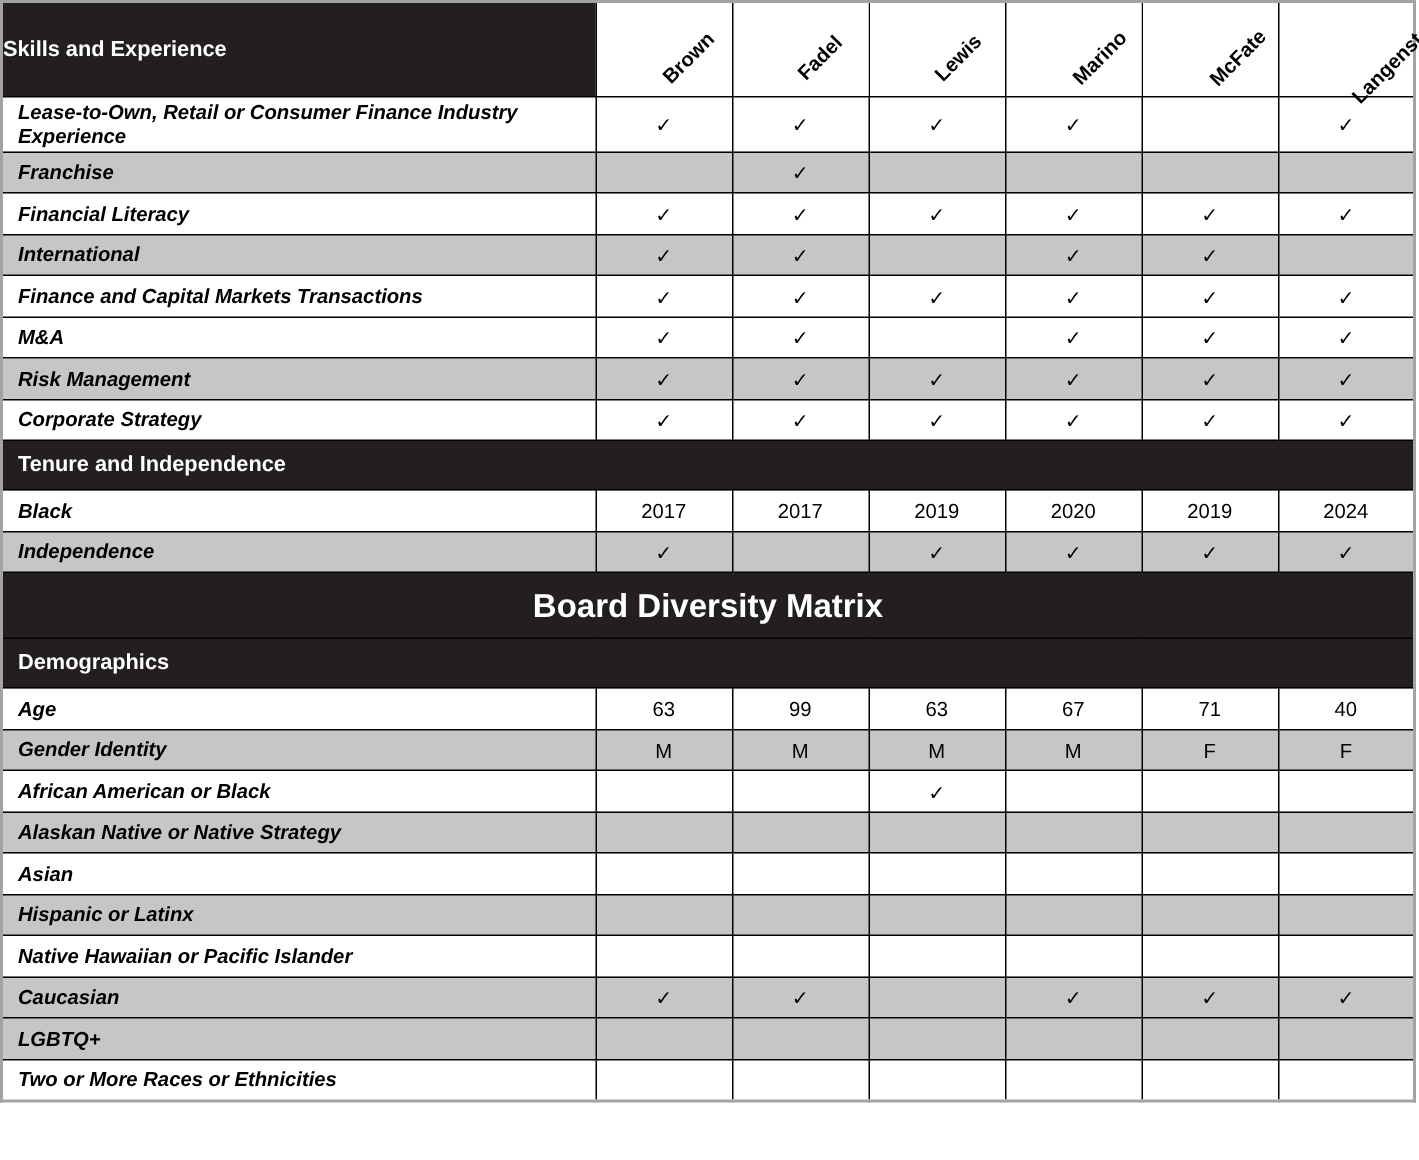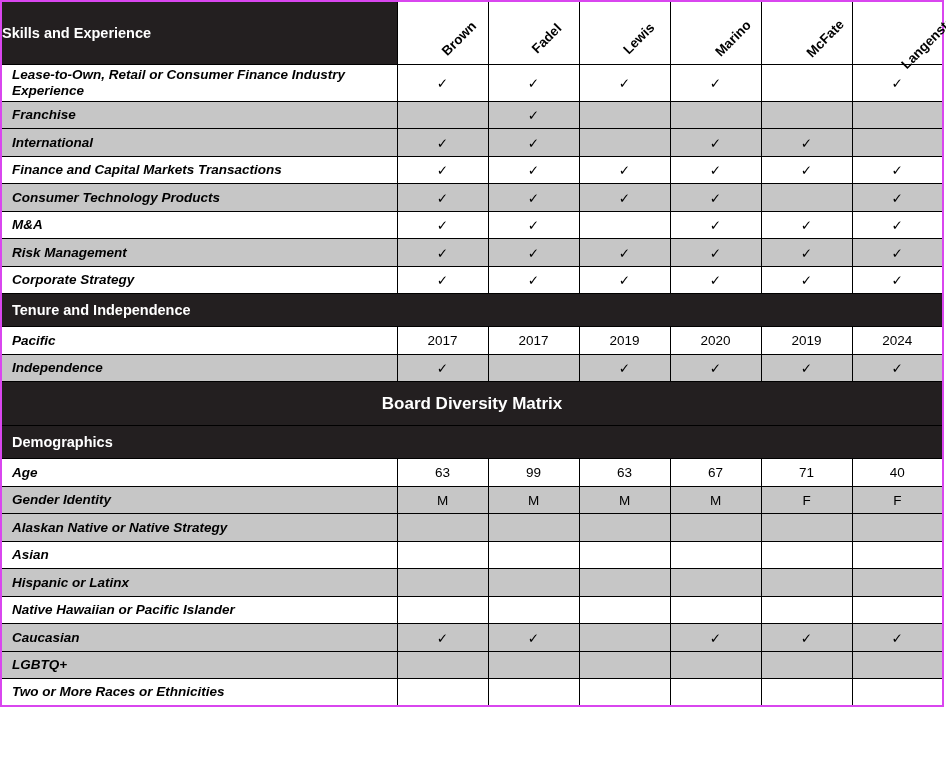--- a/index.html
+++ b/index.html
@@ -10,21 +10,21 @@
   body {
     font-family: "Liberation Sans", sans-serif;
     width: 946px;
     height: 773px;
     overflow: hidden;
   }
   .matrix {
     width: 771px;
     border-collapse: collapse;
     table-layout: fixed;
-    border: 2px solid #d946ef;
+    border: 2px solid #a3a3a3;
     box-sizing: border-box;
   }
   .matrix td, .matrix th {
     border: 1px solid #000000;
     padding: 0;
     box-sizing: border-box;
   }
   
   col.label-col { width: 396px; }
   col.person-col { width: 91px; }
@@ -92,21 +92,21 @@
     padding: 0 10px;
     text-align: left;
     vertical-align: middle;
     margin-left: 32px;
   }
   tr.title-row { height: 44px; }
   td.title-bar {
     background: #231f20;
     color: #ffffff;
     font-weight: bold;
-    font-size: 17px;
+    font-size: 22px;
     text-align: center;
     vertical-align: middle;
   }
 </style>
 </head>
 <body>
 
 <table class="matrix">
   <colgroup>
     <col class="label-col">
@@ -151,45 +151,45 @@
     </tr>
     <tr class="data-row shade">
       <td class="rowlabel">Franchise</td>
       <td class="cell"></td>
       <td class="cell">✓</td>
       <td class="cell"></td>
       <td class="cell"></td>
       <td class="cell"></td>
       <td class="cell"></td>
     </tr>
+    <tr class="data-row light">
+      <td class="rowlabel">Financial Literacy</td>
+      <td class="cell">✓</td>
+      <td class="cell">✓</td>
+      <td class="cell">✓</td>
+      <td class="cell">✓</td>
+      <td class="cell">✓</td>
+      <td class="cell">✓</td>
+    </tr>
     <tr class="data-row shade">
       <td class="rowlabel">International</td>
       <td class="cell">✓</td>
       <td class="cell">✓</td>
       <td class="cell"></td>
       <td class="cell">✓</td>
       <td class="cell">✓</td>
       <td class="cell"></td>
     </tr>
     <tr class="data-row light">
       <td class="rowlabel">Finance and Capital Markets Transactions</td>
       <td class="cell">✓</td>
       <td class="cell">✓</td>
       <td class="cell">✓</td>
       <td class="cell">✓</td>
       <td class="cell">✓</td>
-      <td class="cell">✓</td>
-    </tr>
-    <tr class="data-row shade">
-      <td class="rowlabel">Consumer Technology Products</td>
-      <td class="cell">✓</td>
-      <td class="cell">✓</td>
-      <td class="cell">✓</td>
-      <td class="cell">✓</td>
-      <td class="cell"></td>
       <td class="cell">✓</td>
     </tr>
     <tr class="data-row light">
       <td class="rowlabel">M&amp;A</td>
       <td class="cell">✓</td>
       <td class="cell">✓</td>
       <td class="cell"></td>
       <td class="cell">✓</td>
       <td class="cell">✓</td>
       <td class="cell">✓</td>
@@ -210,21 +210,21 @@
       <td class="cell">✓</td>
       <td class="cell">✓</td>
       <td class="cell">✓</td>
       <td class="cell">✓</td>
     </tr>
 
     <tr class="section-row">
       <td class="section-bar" colspan="7">Tenure and Independence</td>
     </tr>
     <tr class="data-row light">
-      <td class="rowlabel">Pacific</td>
+      <td class="rowlabel">Black</td>
       <td class="cell">2017</td>
       <td class="cell">2017</td>
       <td class="cell">2019</td>
       <td class="cell">2020</td>
       <td class="cell">2019</td>
       <td class="cell">2024</td>
     </tr>
     <tr class="data-row shade">
       <td class="rowlabel">Independence</td>
       <td class="cell">✓</td>
@@ -253,20 +253,29 @@
     </tr>
     <tr class="data-row shade">
       <td class="rowlabel">Gender Identity</td>
       <td class="cell">M</td>
       <td class="cell">M</td>
       <td class="cell">M</td>
       <td class="cell">M</td>
       <td class="cell">F</td>
       <td class="cell">F</td>
     </tr>
+    <tr class="data-row light">
+      <td class="rowlabel">African American or Black</td>
+      <td class="cell"></td>
+      <td class="cell"></td>
+      <td class="cell">✓</td>
+      <td class="cell"></td>
+      <td class="cell"></td>
+      <td class="cell"></td>
+    </tr>
     <tr class="data-row shade">
       <td class="rowlabel">Alaskan Native or Native Strategy</td>
       <td class="cell"></td>
       <td class="cell"></td>
       <td class="cell"></td>
       <td class="cell"></td>
       <td class="cell"></td>
       <td class="cell"></td>
     </tr>
     <tr class="data-row light">

